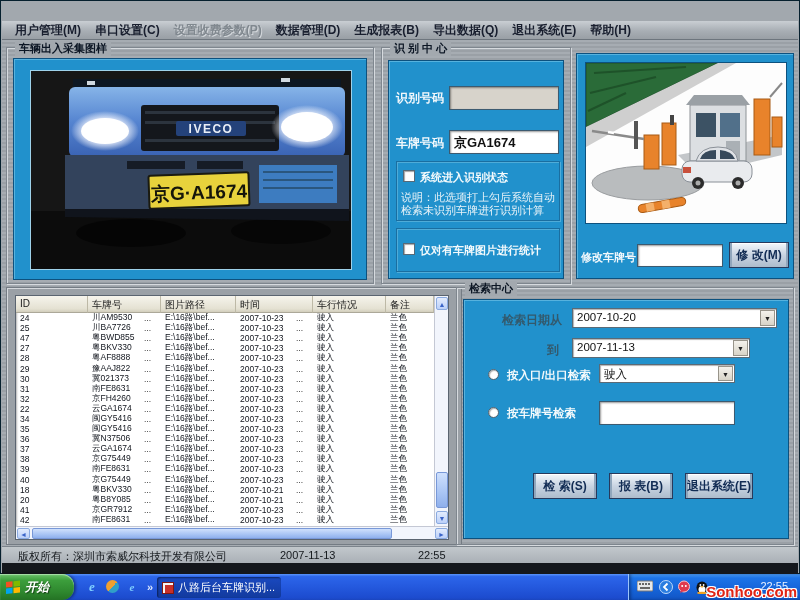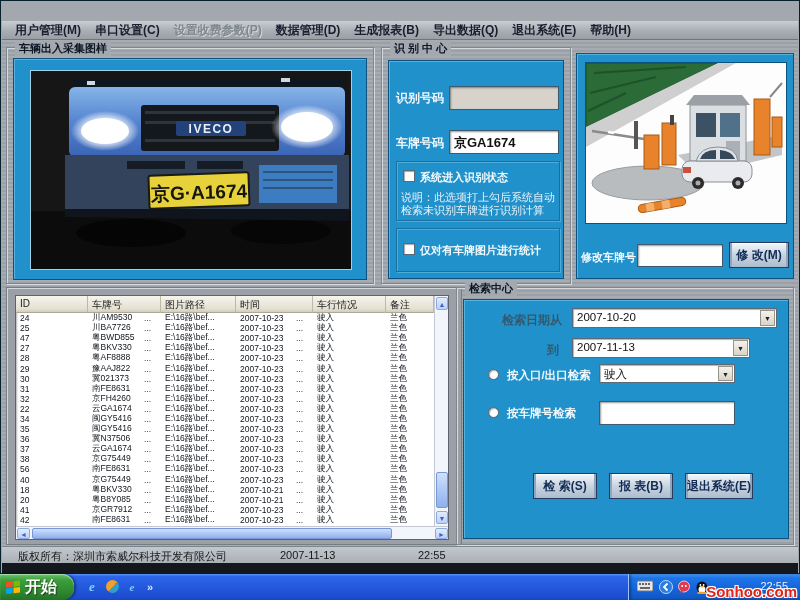--- a/index.html
+++ b/index.html
@@ -100,21 +100,21 @@
   .darkstrip { position:absolute; left:0; top:523px; width:796px; height:11px; background:#14171c; }
 
   
   .taskbar { position:absolute; left:0; top:574px; width:800px; height:26px;
              background:linear-gradient(180deg,#5a95fa 0%,#2c65ea 10%,#2357dc 55%,#1c4bce 92%,#1a45bf 100%); }
   .startbtn { position:absolute; left:0; top:0; width:74px; height:26px; border-radius:0 12px 12px 0;
               background:linear-gradient(180deg,#6cc26c 0%,#3c9e3c 25%,#2e872e 70%,#247224 100%);
               box-shadow:inset 0 1px 1px #aadfaa, 2px 0 3px rgba(0,0,0,.4);
               display:flex; align-items:center; gap:4px; padding-left:6px; }
   .startflag { width:15px; height:14px; }
-  .startbtn .stxt { color:#fff; font-size:16px; font-weight:bold; 
+  .startbtn .stxt { color:#fff; font-size:12px; font-weight:bold; font-style:italic;
                     text-shadow:1px 1px 1px rgba(0,0,0,.5); }
   .qlicon { position:absolute; top:5px; width:16px; height:16px; font-size:13px; font-weight:bold;
             color:#bfe2ff; text-align:center; line-height:16px; }
   .ie-e { color:#7fd0ff; font-family:"Liberation Serif",serif; font-style:italic; }
   .msn-dot { border-radius:50%; background:linear-gradient(135deg,#f0a030 50%,#30a0c8 50%); }
   .chev { color:#dce8ff; font-size:11px; }
   .taskbtn { position:absolute; left:157px; top:3px; width:124px; height:21px; border-radius:3px;
              background:linear-gradient(180deg,#1a49c0,#123a9e); box-shadow:inset 1px 1px 2px rgba(0,0,0,.5);
              display:flex; align-items:center; gap:4px; padding-left:5px; }
   .taskicon { width:12px; height:12px; background:#c8302a; border:1px solid #801812;
@@ -433,21 +433,21 @@
                 <div class="lcell" style="width: 72px;">38</div>
                 <div class="lcell" style="width: 52px;">京G75449</div>
                 <div class="lcell dots" style="width: 21px;">...</div>
                 <div class="lcell" style="width: 75px;">E:\16路\bef...</div>
                 <div class="lcell" style="width: 56px;">2007-10-23</div>
                 <div class="lcell dots" style="width: 21px;">...</div>
                 <div class="lcell" style="width: 73px;">驶入</div>
                 <div class="lcell" style="width: 48px;">兰色</div>
               </div>
               <div class="lrow">
-                <div class="lcell" style="width: 72px;">56</div>
+                <div class="lcell" style="width: 72px;">39</div>
                 <div class="lcell" style="width: 52px;">南FE8631</div>
                 <div class="lcell dots" style="width: 21px;">...</div>
                 <div class="lcell" style="width: 75px;">E:\16路\bef...</div>
                 <div class="lcell" style="width: 56px;">2007-10-23</div>
                 <div class="lcell dots" style="width: 21px;">...</div>
                 <div class="lcell" style="width: 73px;">驶入</div>
                 <div class="lcell" style="width: 48px;">兰色</div>
               </div>
               <div class="lrow">
                 <div class="lcell" style="width: 72px;">40</div>
@@ -565,20 +565,24 @@
           <rect x="0" y="8.5" width="6.5" height="5.5" fill="#00a4ef"></rect>
           <rect x="7.5" y="8.5" width="6.5" height="5.5" fill="#ffb900"></rect>
         </g>
       </svg>
       <span class="stxt">开始</span>
     </div>
     <span class="qlicon ie-e" style="left:84px;">e</span>
     <span class="qlicon msn-dot" style="left:106px;top:6px;width:13px;height:13px;"></span>
     <span class="qlicon ie-e" style="left:124px;font-size:11px;">e</span>
     <span class="qlicon chev" style="left:142px;">»</span>
+    <div class="taskbtn">
+      <span class="taskicon"></span>
+      <span class="ttxt">八路后台车牌识别...</span>
+    </div>
     <div class="tray">
       <svg class="trayicon" style="left:8px;" width="16" height="12" viewBox="0 0 16 12">
         <rect x="0" y="1" width="16" height="10" rx="1" fill="#e6e8ea" stroke="#777"></rect>
         <rect x="2" y="3" width="2" height="2" fill="#666"></rect>
           <rect x="5" y="3" width="2" height="2" fill="#666"></rect>
         <rect x="8" y="3" width="2" height="2" fill="#666"></rect>
           <rect x="11" y="3" width="2" height="2" fill="#666"></rect>
         <rect x="3" y="7" width="10" height="2" fill="#666"></rect>
       </svg>
       <svg class="trayicon" style="left:30px;" width="14" height="14" viewBox="0 0 14 14">

